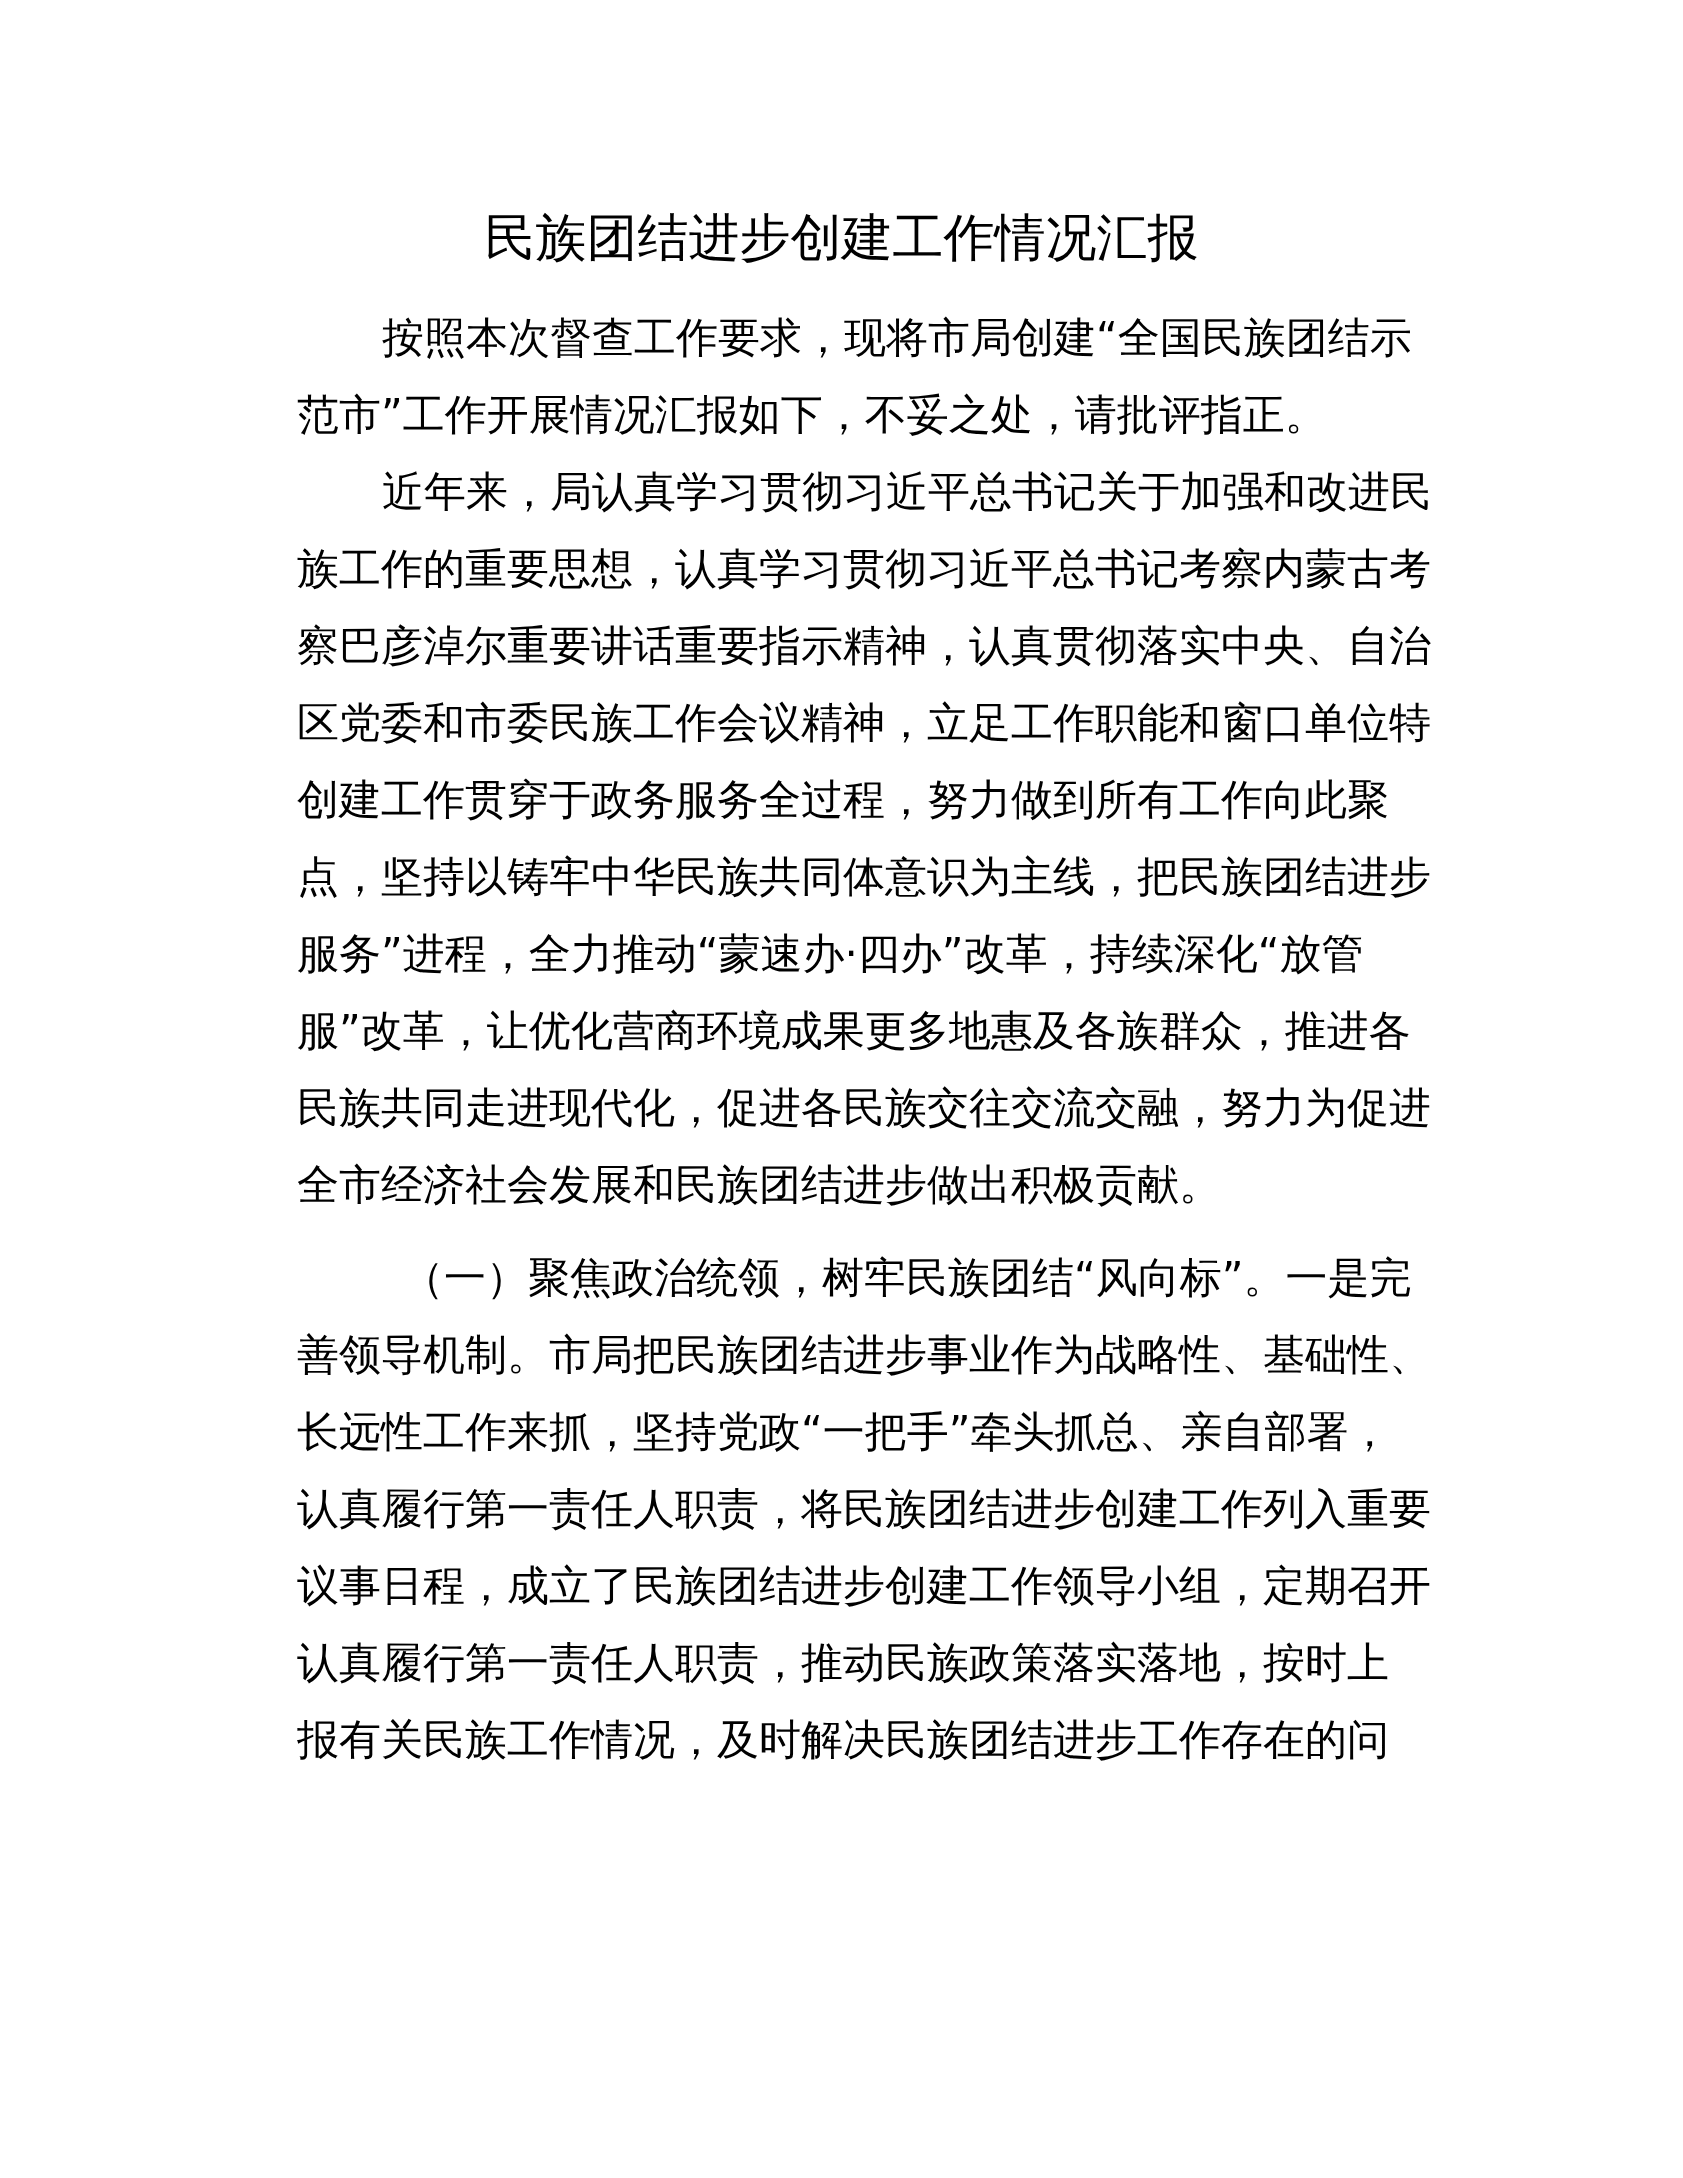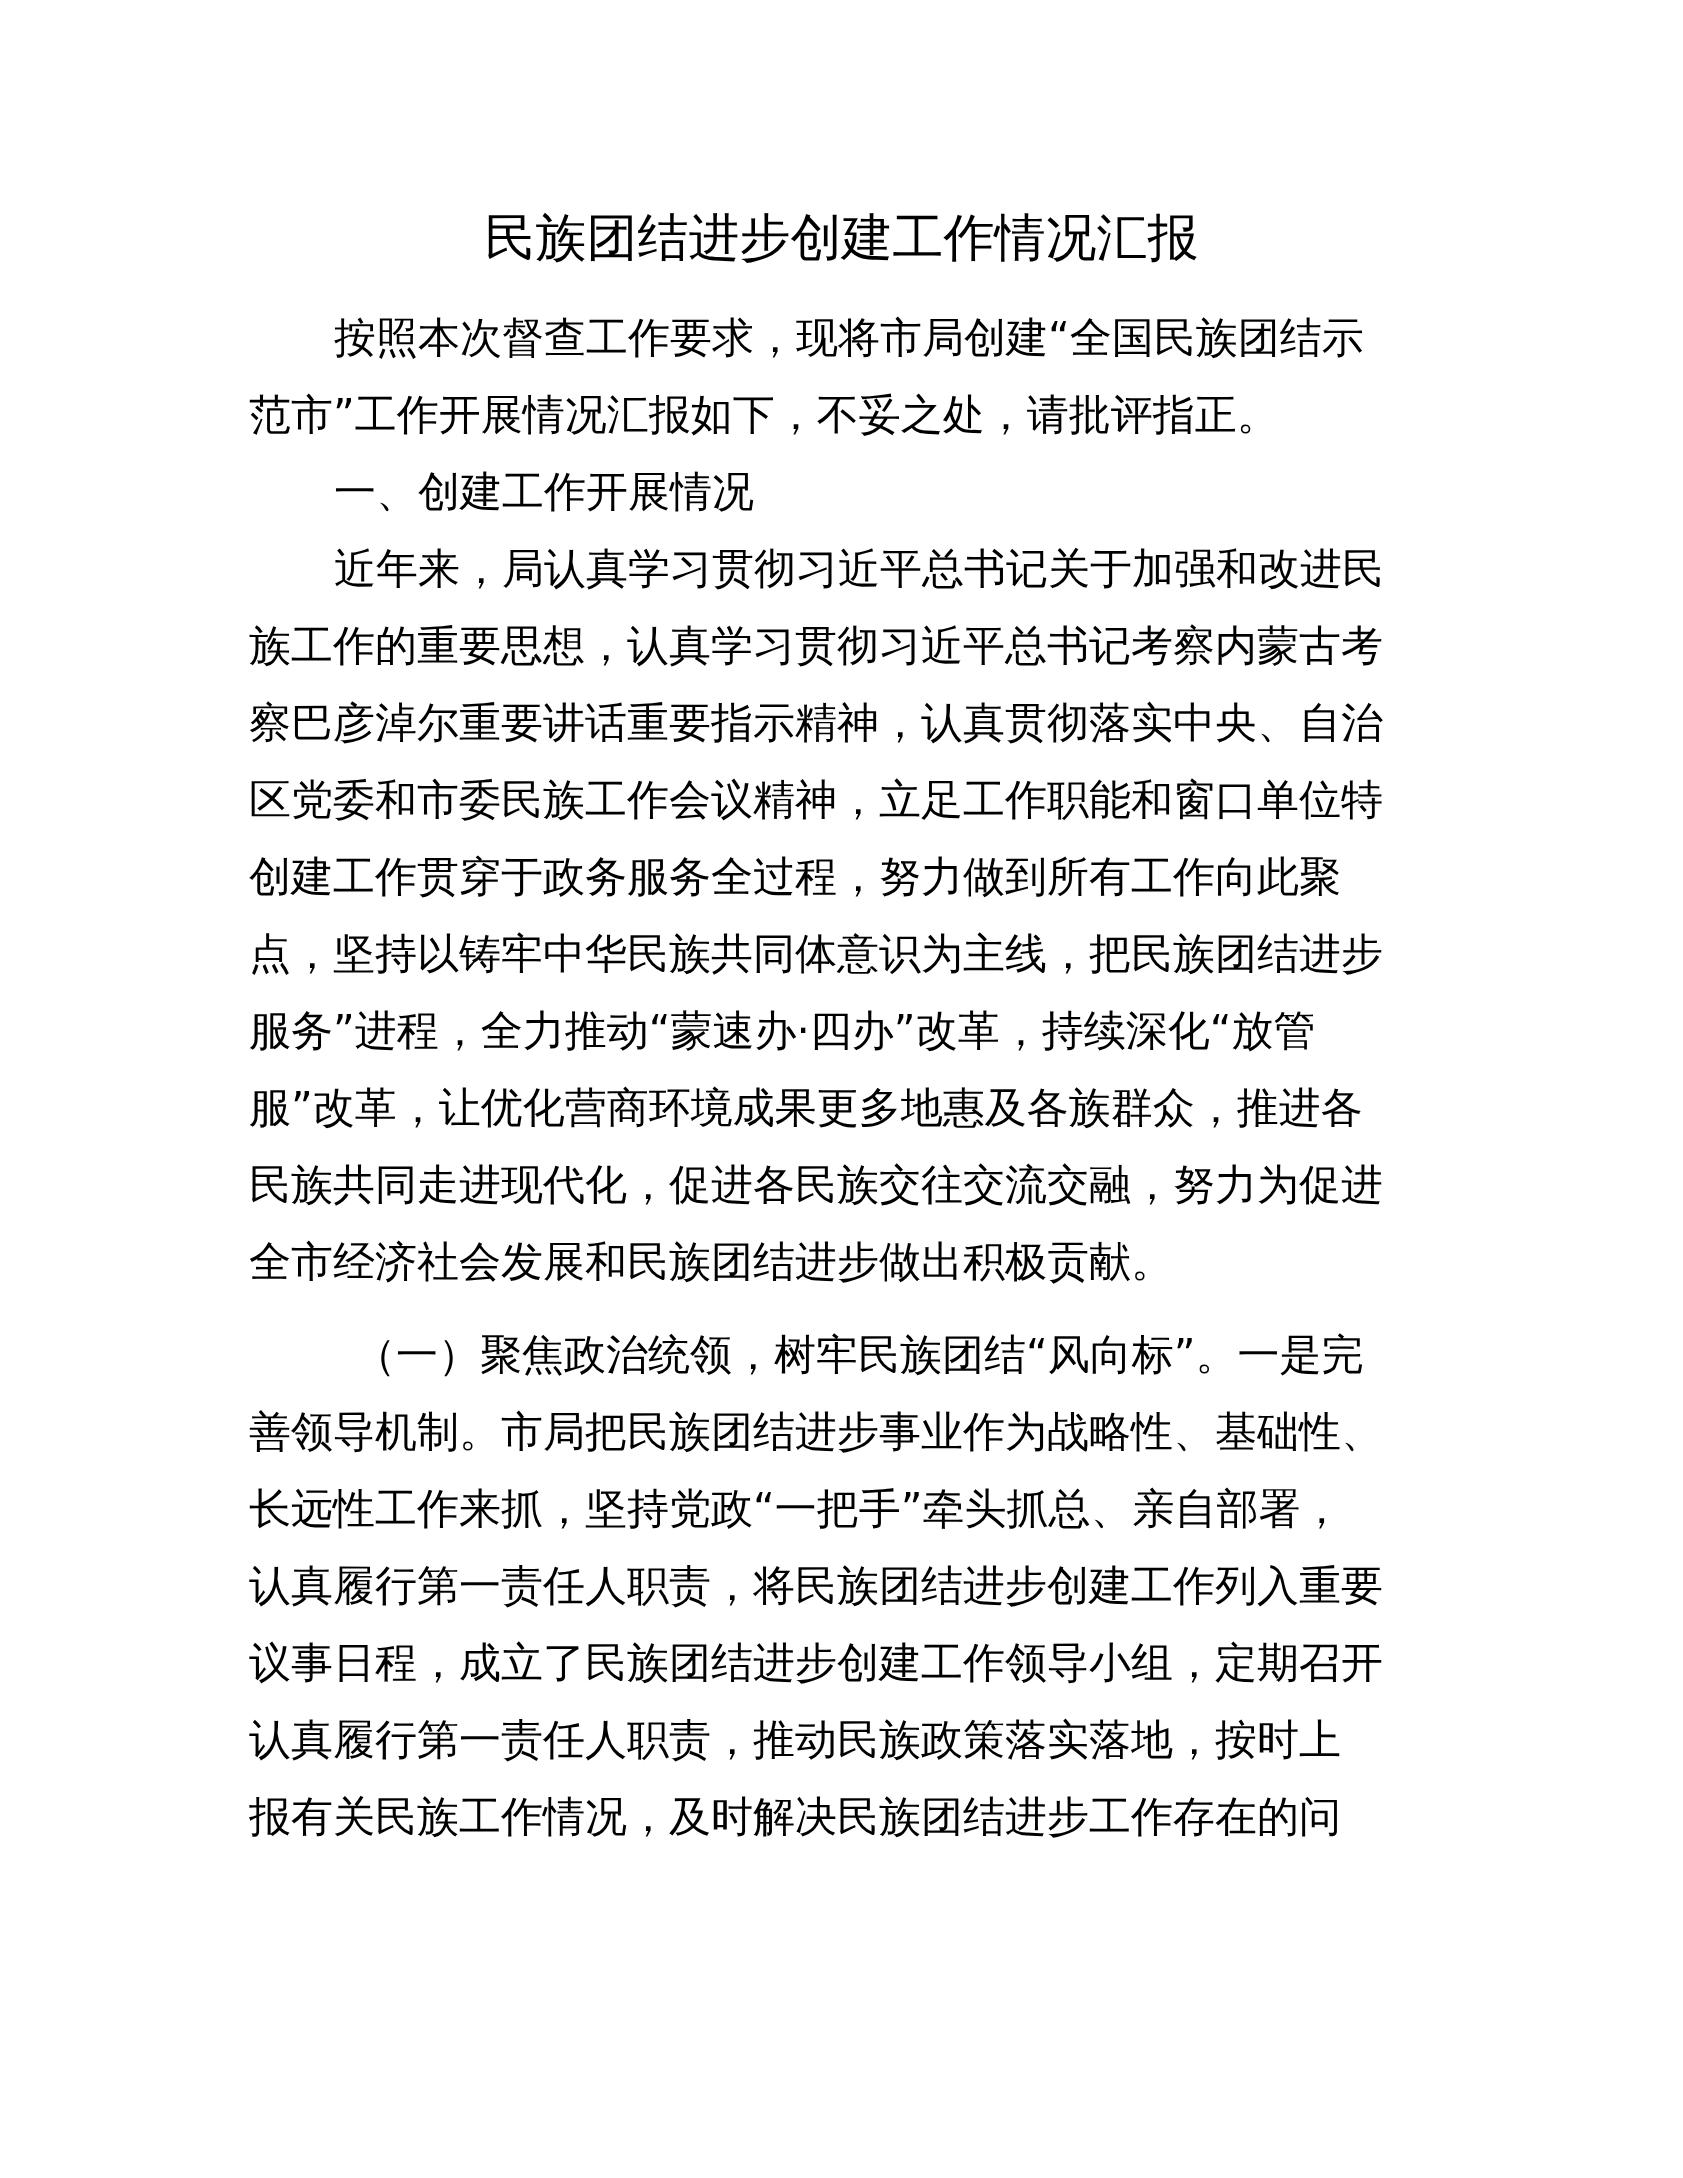--- a/index.html
+++ b/index.html
@@ -4,41 +4,38 @@
 <style>
   html, body { margin: 0; padding: 0; background: #ffffff; }
   body { width: 1683px; height: 2178px; position: relative; overflow: hidden;
          font-family: "DejaVu Sans", "Liberation Sans", sans-serif; color: #000; }
   .page { position: absolute; left: 0; top: 0; width: 1683px; height: 2178px; background: #fff; }
   .title { position: absolute; left: 0; width: 1683px; top: 203px; text-align: center;
            font-size: 51px; line-height: 69px; letter-spacing: 0px; }
   .body { position: absolute; left: 249px; width: 1188px; top: 299px; }
   .para { margin: 0; font-size: 42px; line-height: 77px; text-align: justify;
           text-align-last: left; word-break: break-all; }
-  .line { display: block; white-space: nowrap; height: 77px; }
+  .line { display: block; white-space: nowrap; height: 77px; margin-left: 48px; }
   .indent { padding-left: 85px; }
   .indent3 { padding-left: 105px; }
   .gap { height: 16px; }
 </style>
 </head>
 <body>
 
 <div class="page">
   <div class="title">民族团结进步创建工作情况汇报</div>
 
   <div class="body">
 
     <div class="para">
       <span class="line indent">按照本次督查工作要求，现将市局创建“全国民族团结示</span>
       <span class="line">范市”工作开展情况汇报如下，不妥之处，请批评指正。</span>
     </div>
 
-    <div class="para">
-      <span class="line indent">一、创建工作开展情况</span>
-    </div>
 
     <div class="para">
       <span class="line indent">近年来，局认真学习贯彻习近平总书记关于加强和改进民</span>
       <span class="line">族工作的重要思想，认真学习贯彻习近平总书记考察内蒙古考</span>
       <span class="line">察巴彦淖尔重要讲话重要指示精神，认真贯彻落实中央、自治</span>
       <span class="line">区党委和市委民族工作会议精神，立足工作职能和窗口单位特</span>
       <span class="line">创建工作贯穿于政务服务全过程，努力做到所有工作向此聚</span>
       <span class="line">点，坚持以铸牢中华民族共同体意识为主线，把民族团结进步</span>
       <span class="line">服务”进程，全力推动“蒙速办·四办”改革，持续深化“放管</span>
       <span class="line">服”改革，让优化营商环境成果更多地惠及各族群众，推进各</span>

